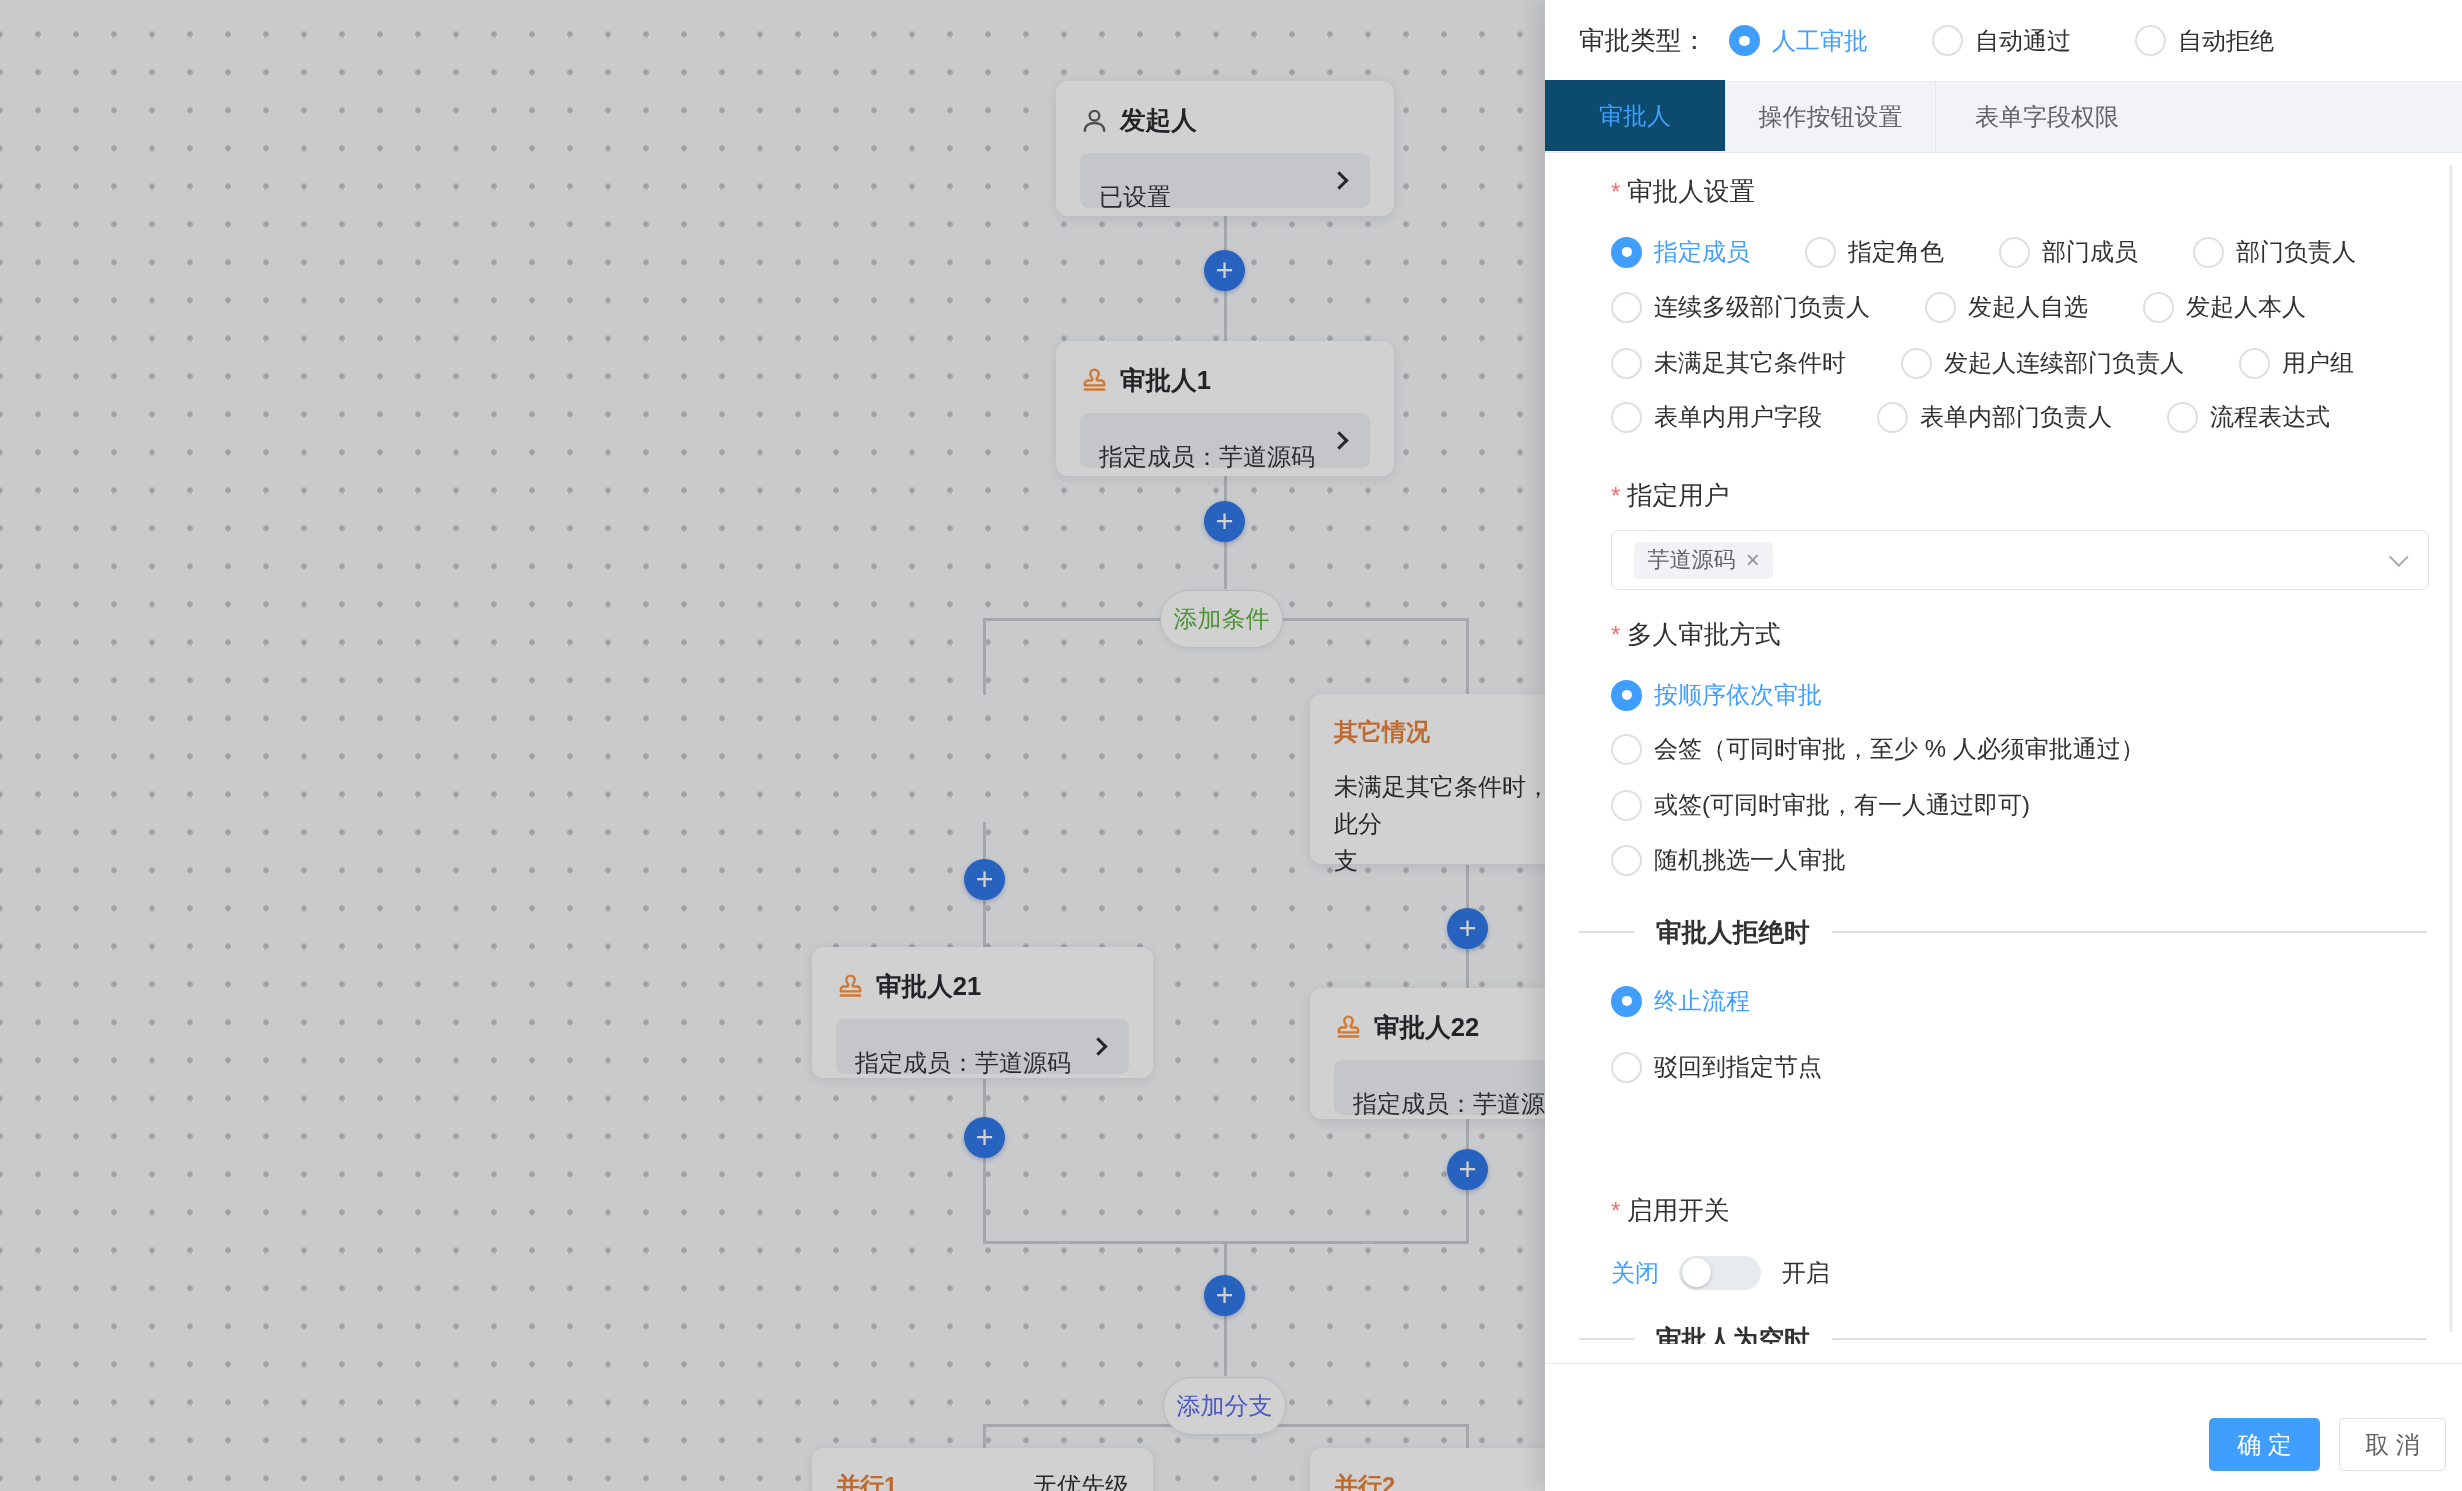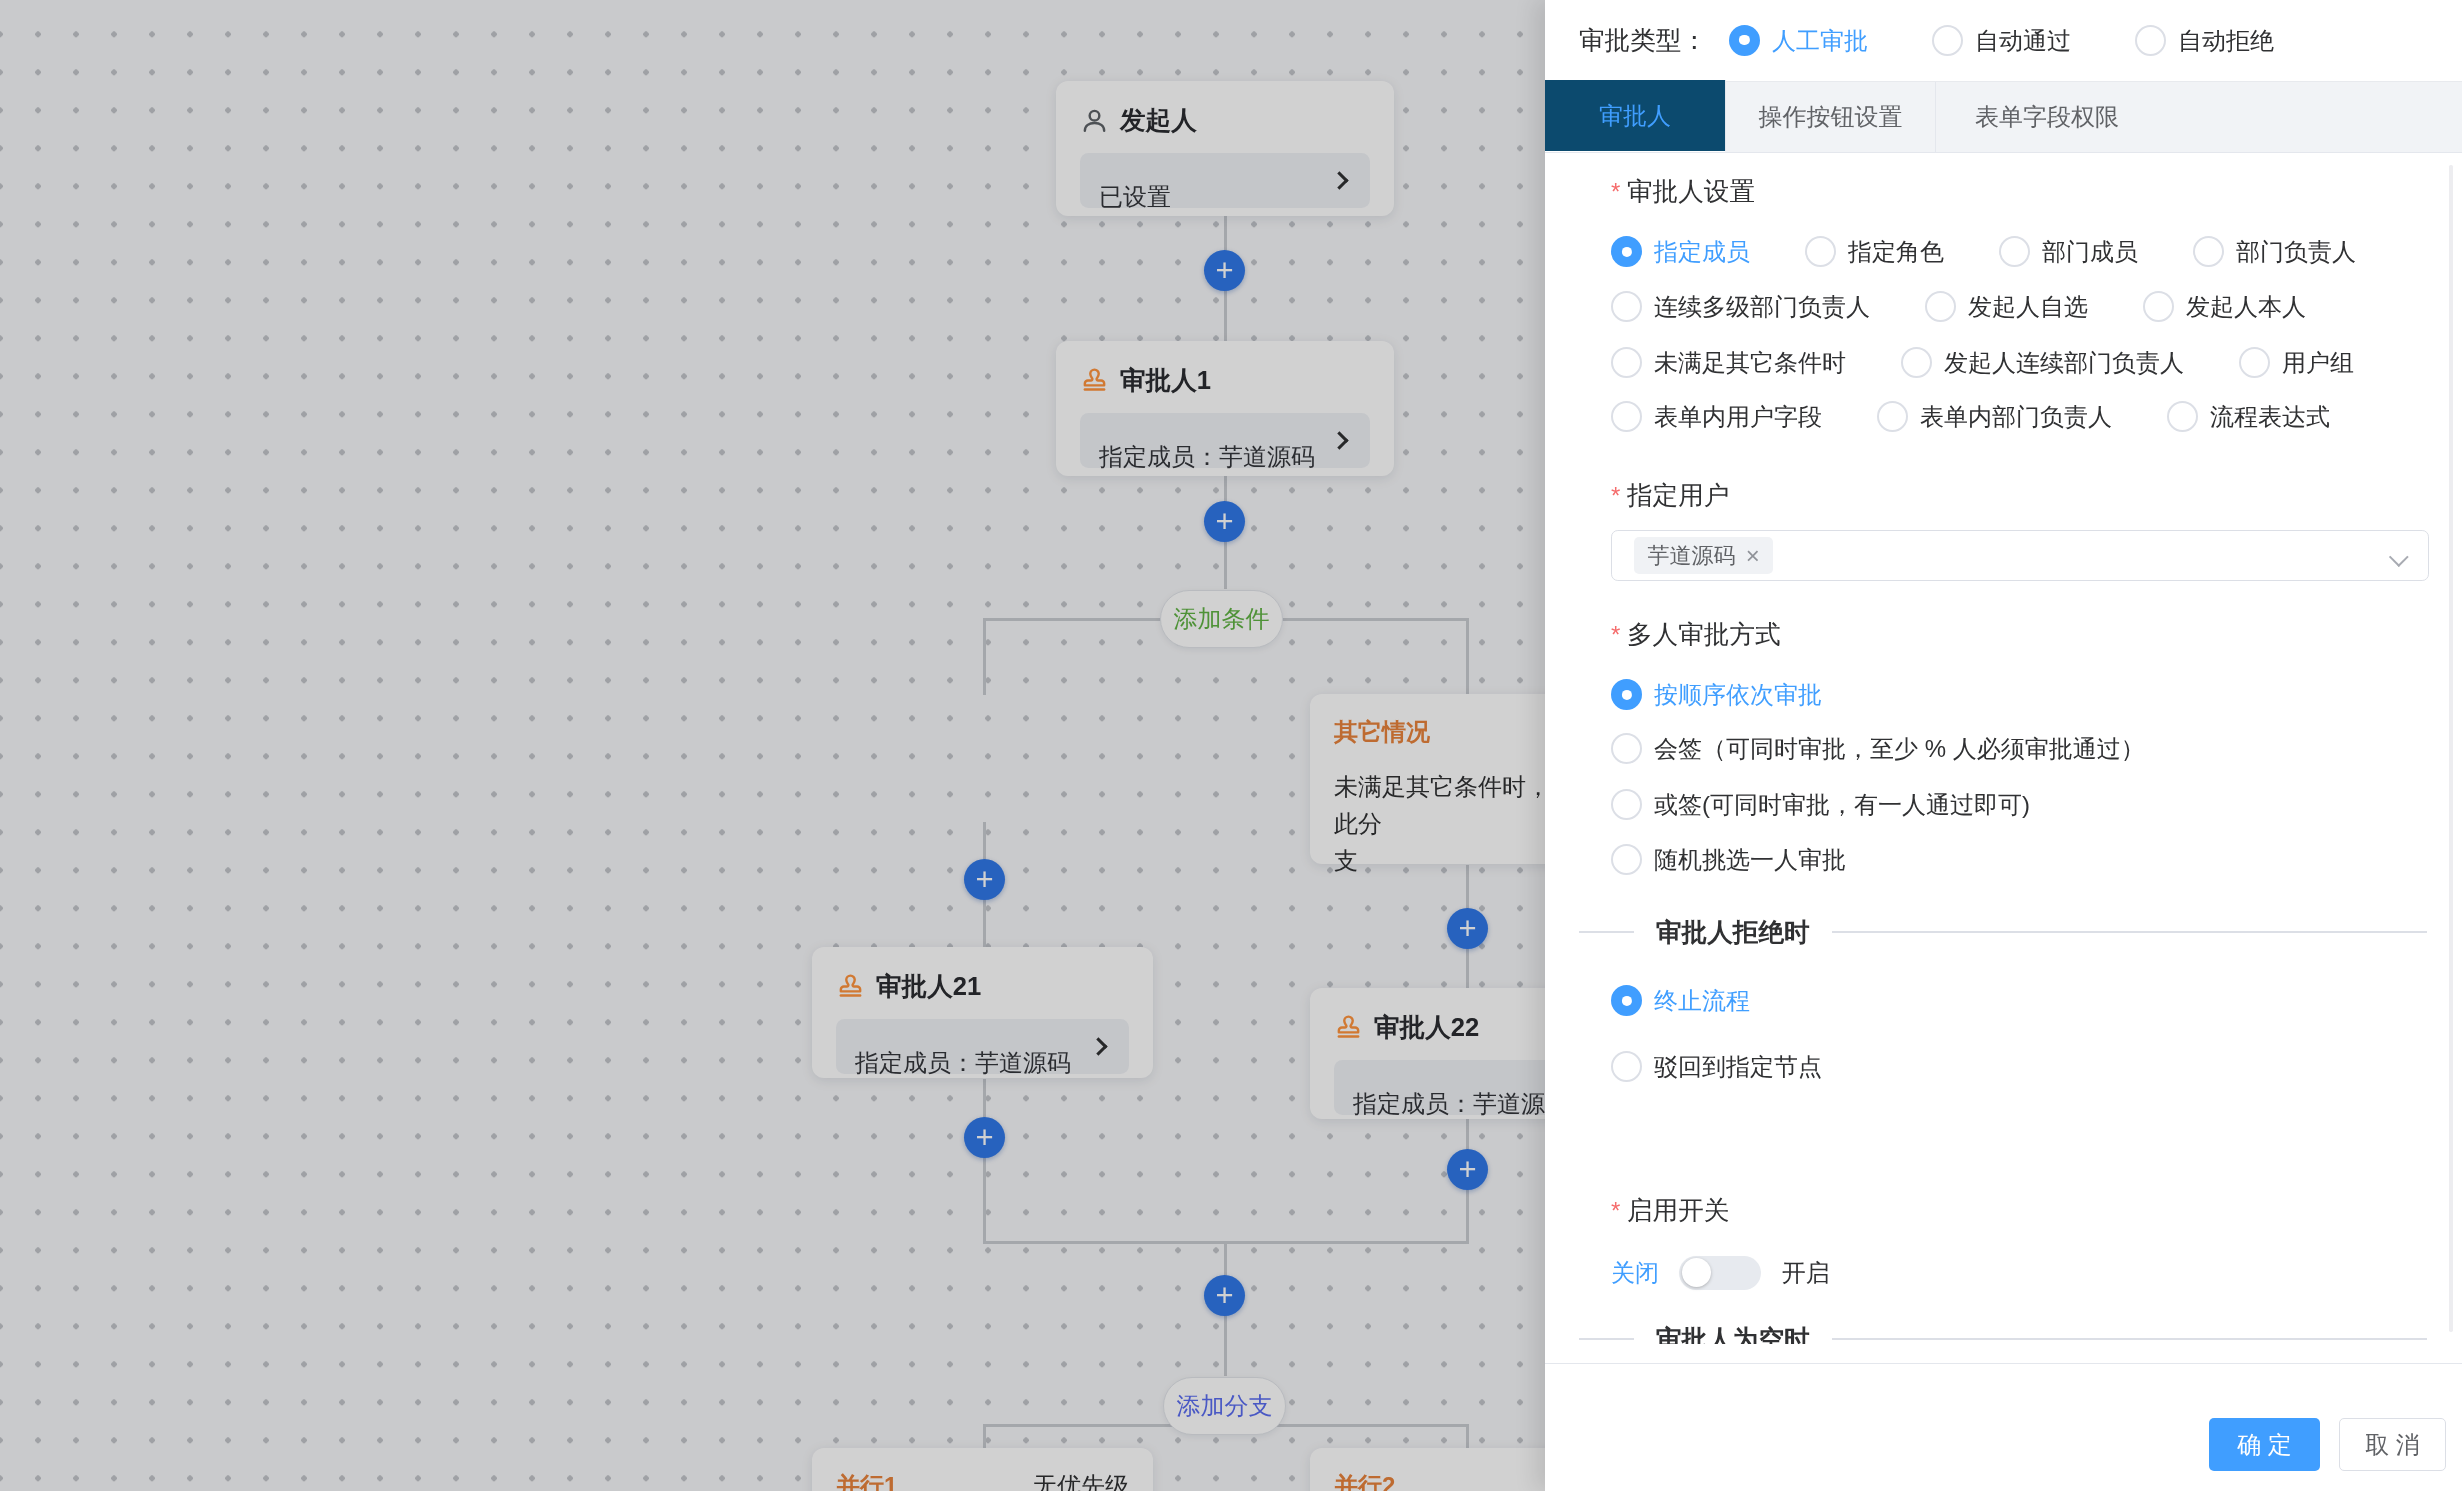--- a/index.html
+++ b/index.html
@@ -39,21 +39,21 @@
     font-size:24px;box-shadow:0 1.7px 6.8px rgba(15,30,60,.08);cursor:pointer;}
   .pill-green{color:#60b344;}
   .pill-blue{color:#5a6cf0;}
 
   
   .drawer{position:absolute;top:0;bottom:0;left:1545px;width:918px;background:#fff;z-index:100;
     box-shadow:-10.2px 0 20.4px rgba(0,0,0,.10);}
   .drawer-header{position:absolute;top:0;left:0;right:0;height:81px;display:flex;align-items:center;
     padding:0 34px;background:#fff;}
   .dh-label{font-size:25.6px;color:#303133;margin-right:22px;}
-  .radio{display:flex;align-items:flex-start;gap:12px;cursor:pointer;}
+  .radio{display:flex;align-items:center;gap:12px;cursor:pointer;}
   .rdot{width:31px;height:31px;border-radius:50%;border:2.6px solid #dcdfe6;background:#fff;flex:none;position:relative;}
   .rdot.sel{background:#409eff;border-color:#409eff;}
   .rdot.sel::after{content:"";position:absolute;left:50%;top:50%;width:10.2px;height:10.2px;border-radius:50%;
     background:#fff;transform:translate(-50%,-50%);}
   .rlabel{font-size:24px;color:#303133;white-space:nowrap;}
   .rlabel.blue{color:#409eff;}
   .drawer-header .radio{margin-right:64px;}
 
   .tabs{position:absolute;top:81px;left:0;right:0;height:72px;background:#f1f3f6;
     border-top:1.7px solid #e8eaee;border-bottom:1.7px solid #e4e7ed;display:flex;}
@@ -63,21 +63,21 @@
   .tab:nth-child(1){width:181px;}
   .tab:nth-child(2){width:210px;}
   .tab:nth-child(3){width:222px;border-right:none;}
 
   .pane{position:absolute;top:153px;left:0;right:0;height:1191px;overflow:hidden;background:#fff;}
   .sec-label{position:absolute;left:66px;font-size:25.6px;color:#303133;font-weight:400;white-space:nowrap;}
   .req::before{content:"* ";color:#f56c6c;font-size:24px;}
   .rrow{position:absolute;left:66px;display:flex;gap:55px;align-items:center;height:34px;}
   .ropt{position:absolute;left:66px;display:flex;align-items:center;height:34px;}
 
-  .selectbox{position:absolute;left:66px;width:818px;height:51px;border:1.7px solid #dcdfe6;border-radius:6.8px;
+  .selectbox{position:absolute;left:66px;width:818px;height:60px;border:1.7px solid #dcdfe6;border-radius:6.8px;
     background:#fff;display:flex;align-items:center;padding:0 22px;cursor:pointer;}
   .tag{background:#f0f2f5;border-radius:5.1px;height:37px;display:flex;align-items:center;gap:10.2px;
     padding:0 13.6px;font-size:22px;color:#606266;}
   .tag .x{color:#909399;font-size:24px;cursor:pointer;}
   .sel-chev{position:absolute;right:22px;width:13.6px;height:13.6px;border-right:2.6px solid #a8abb2;
     border-bottom:2.6px solid #a8abb2;transform:rotate(45deg);top:19px;}
 
   .divider{position:absolute;left:34px;right:36px;height:34px;display:flex;align-items:center;}
   .divider .dl{height:1.7px;background:#dcdfe6;}
   .divider .dl.l{width:55px;}

